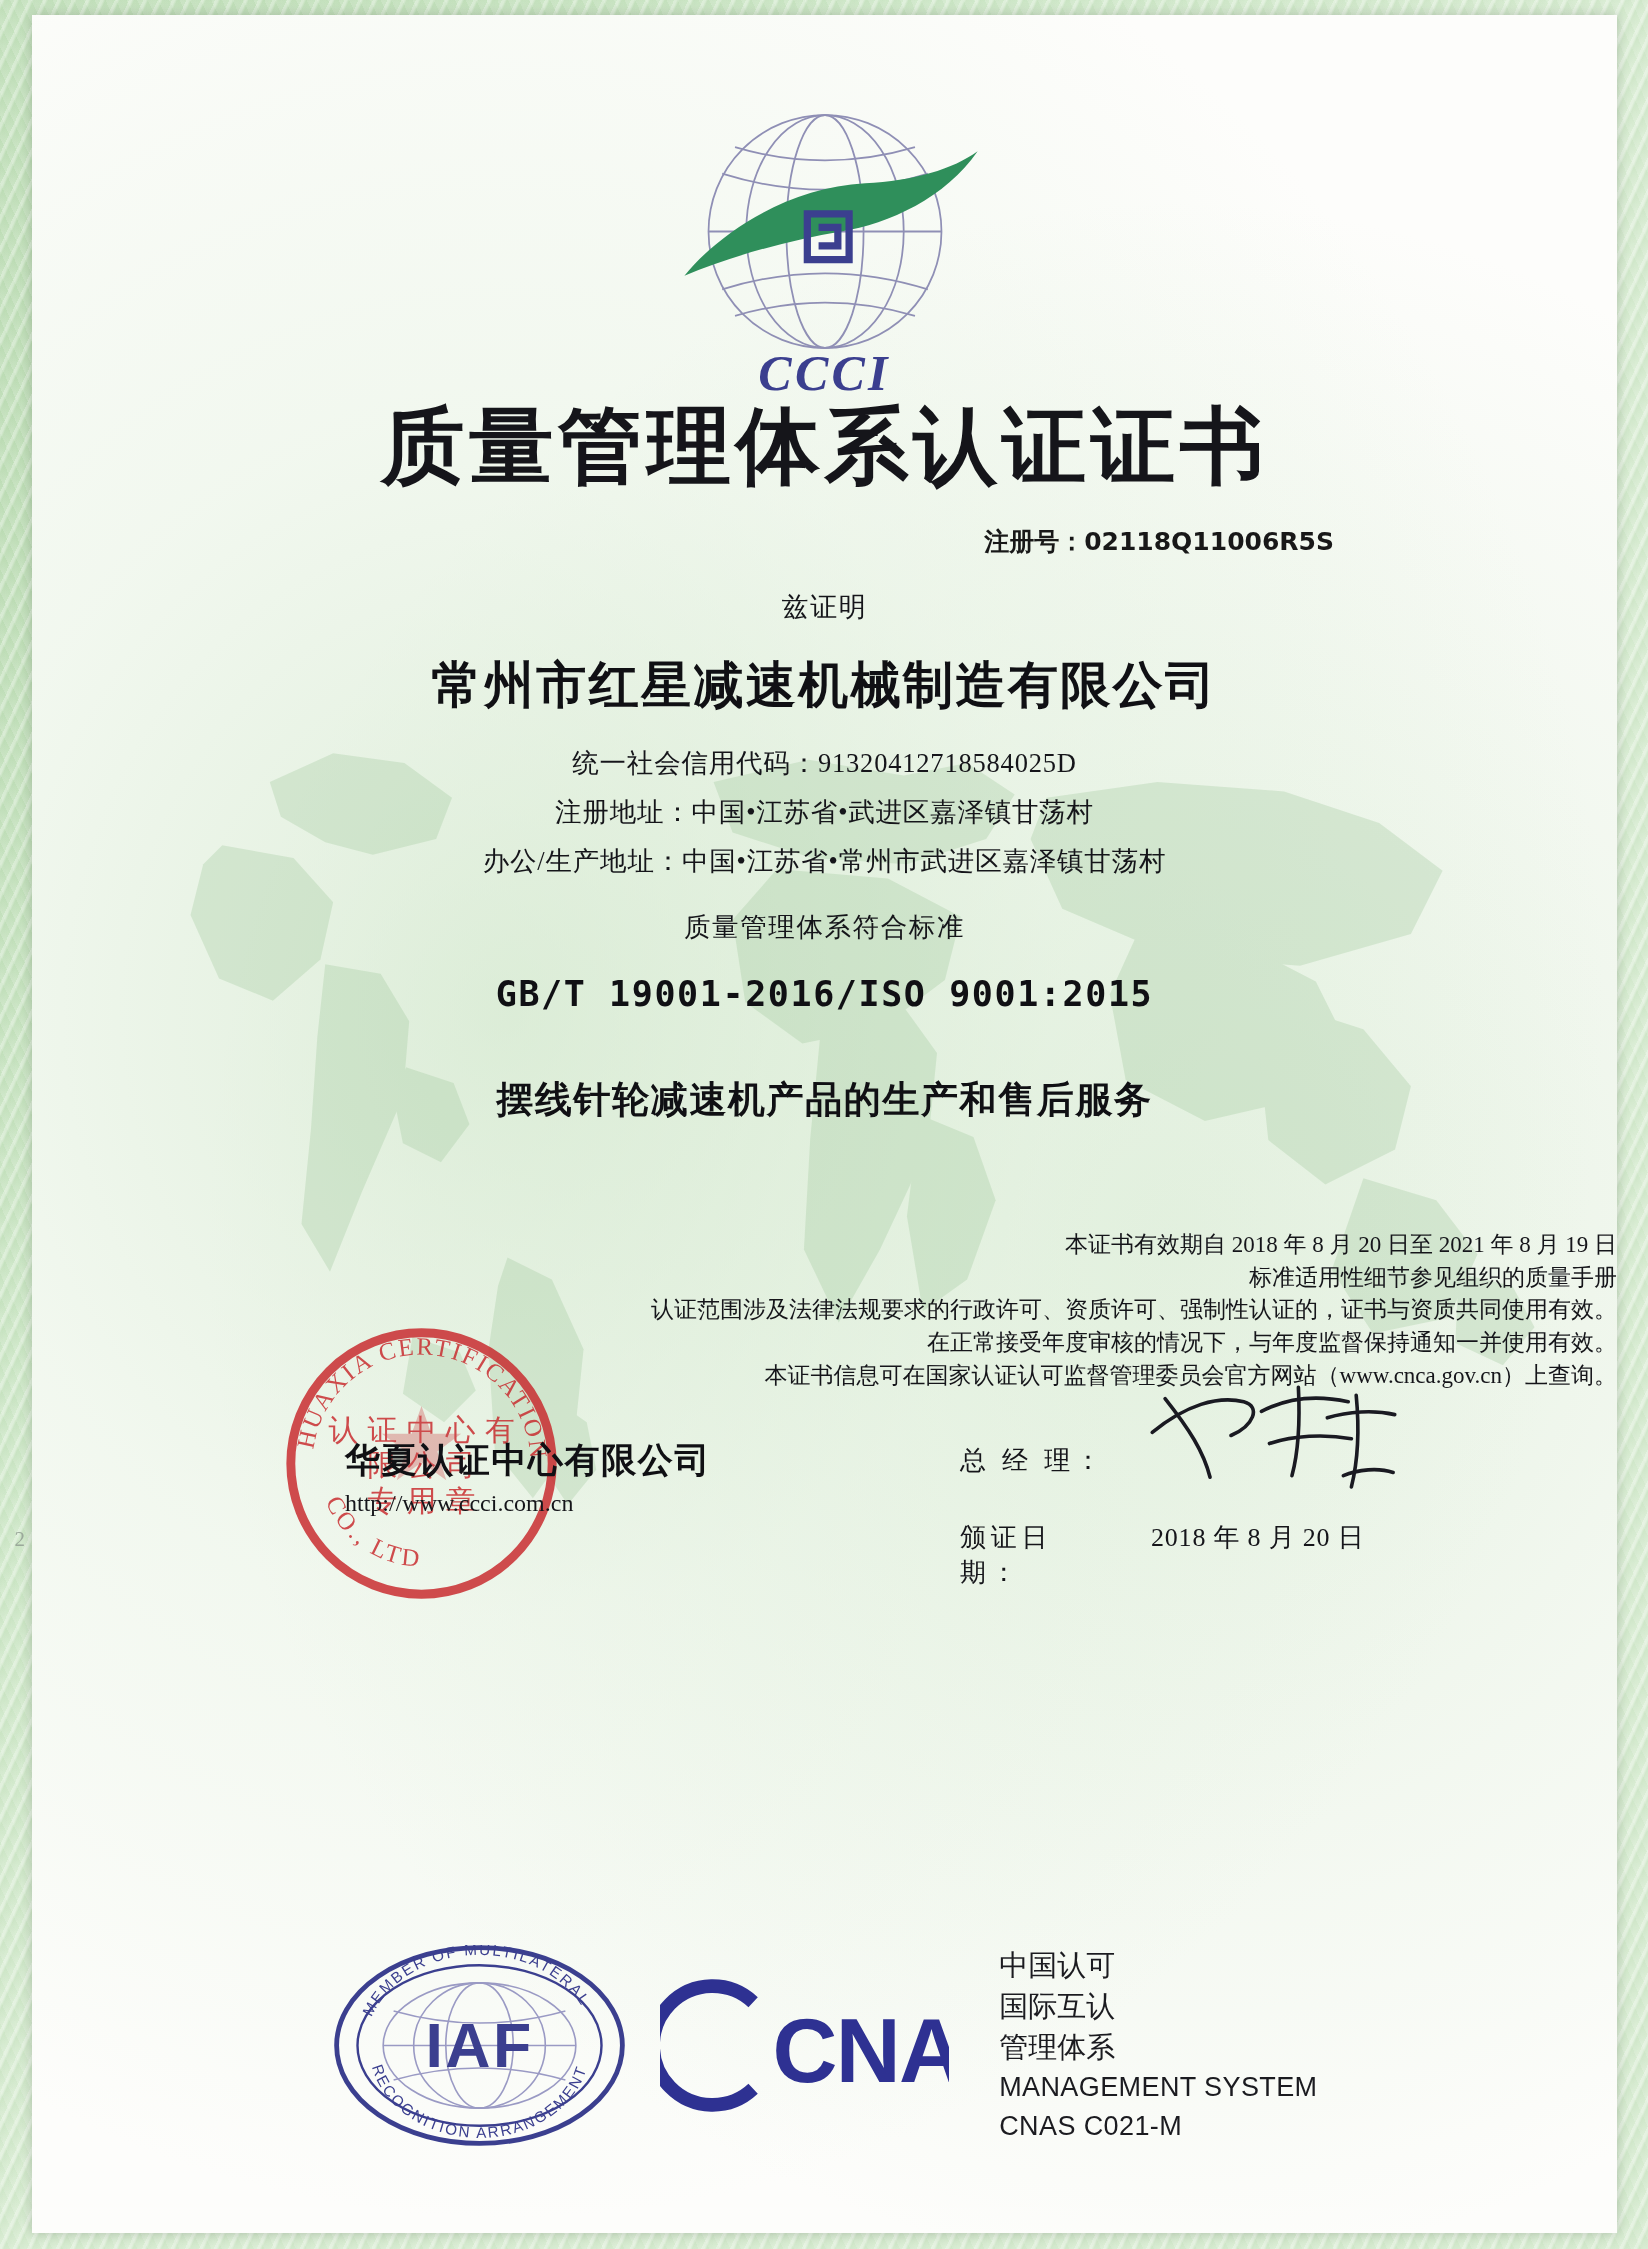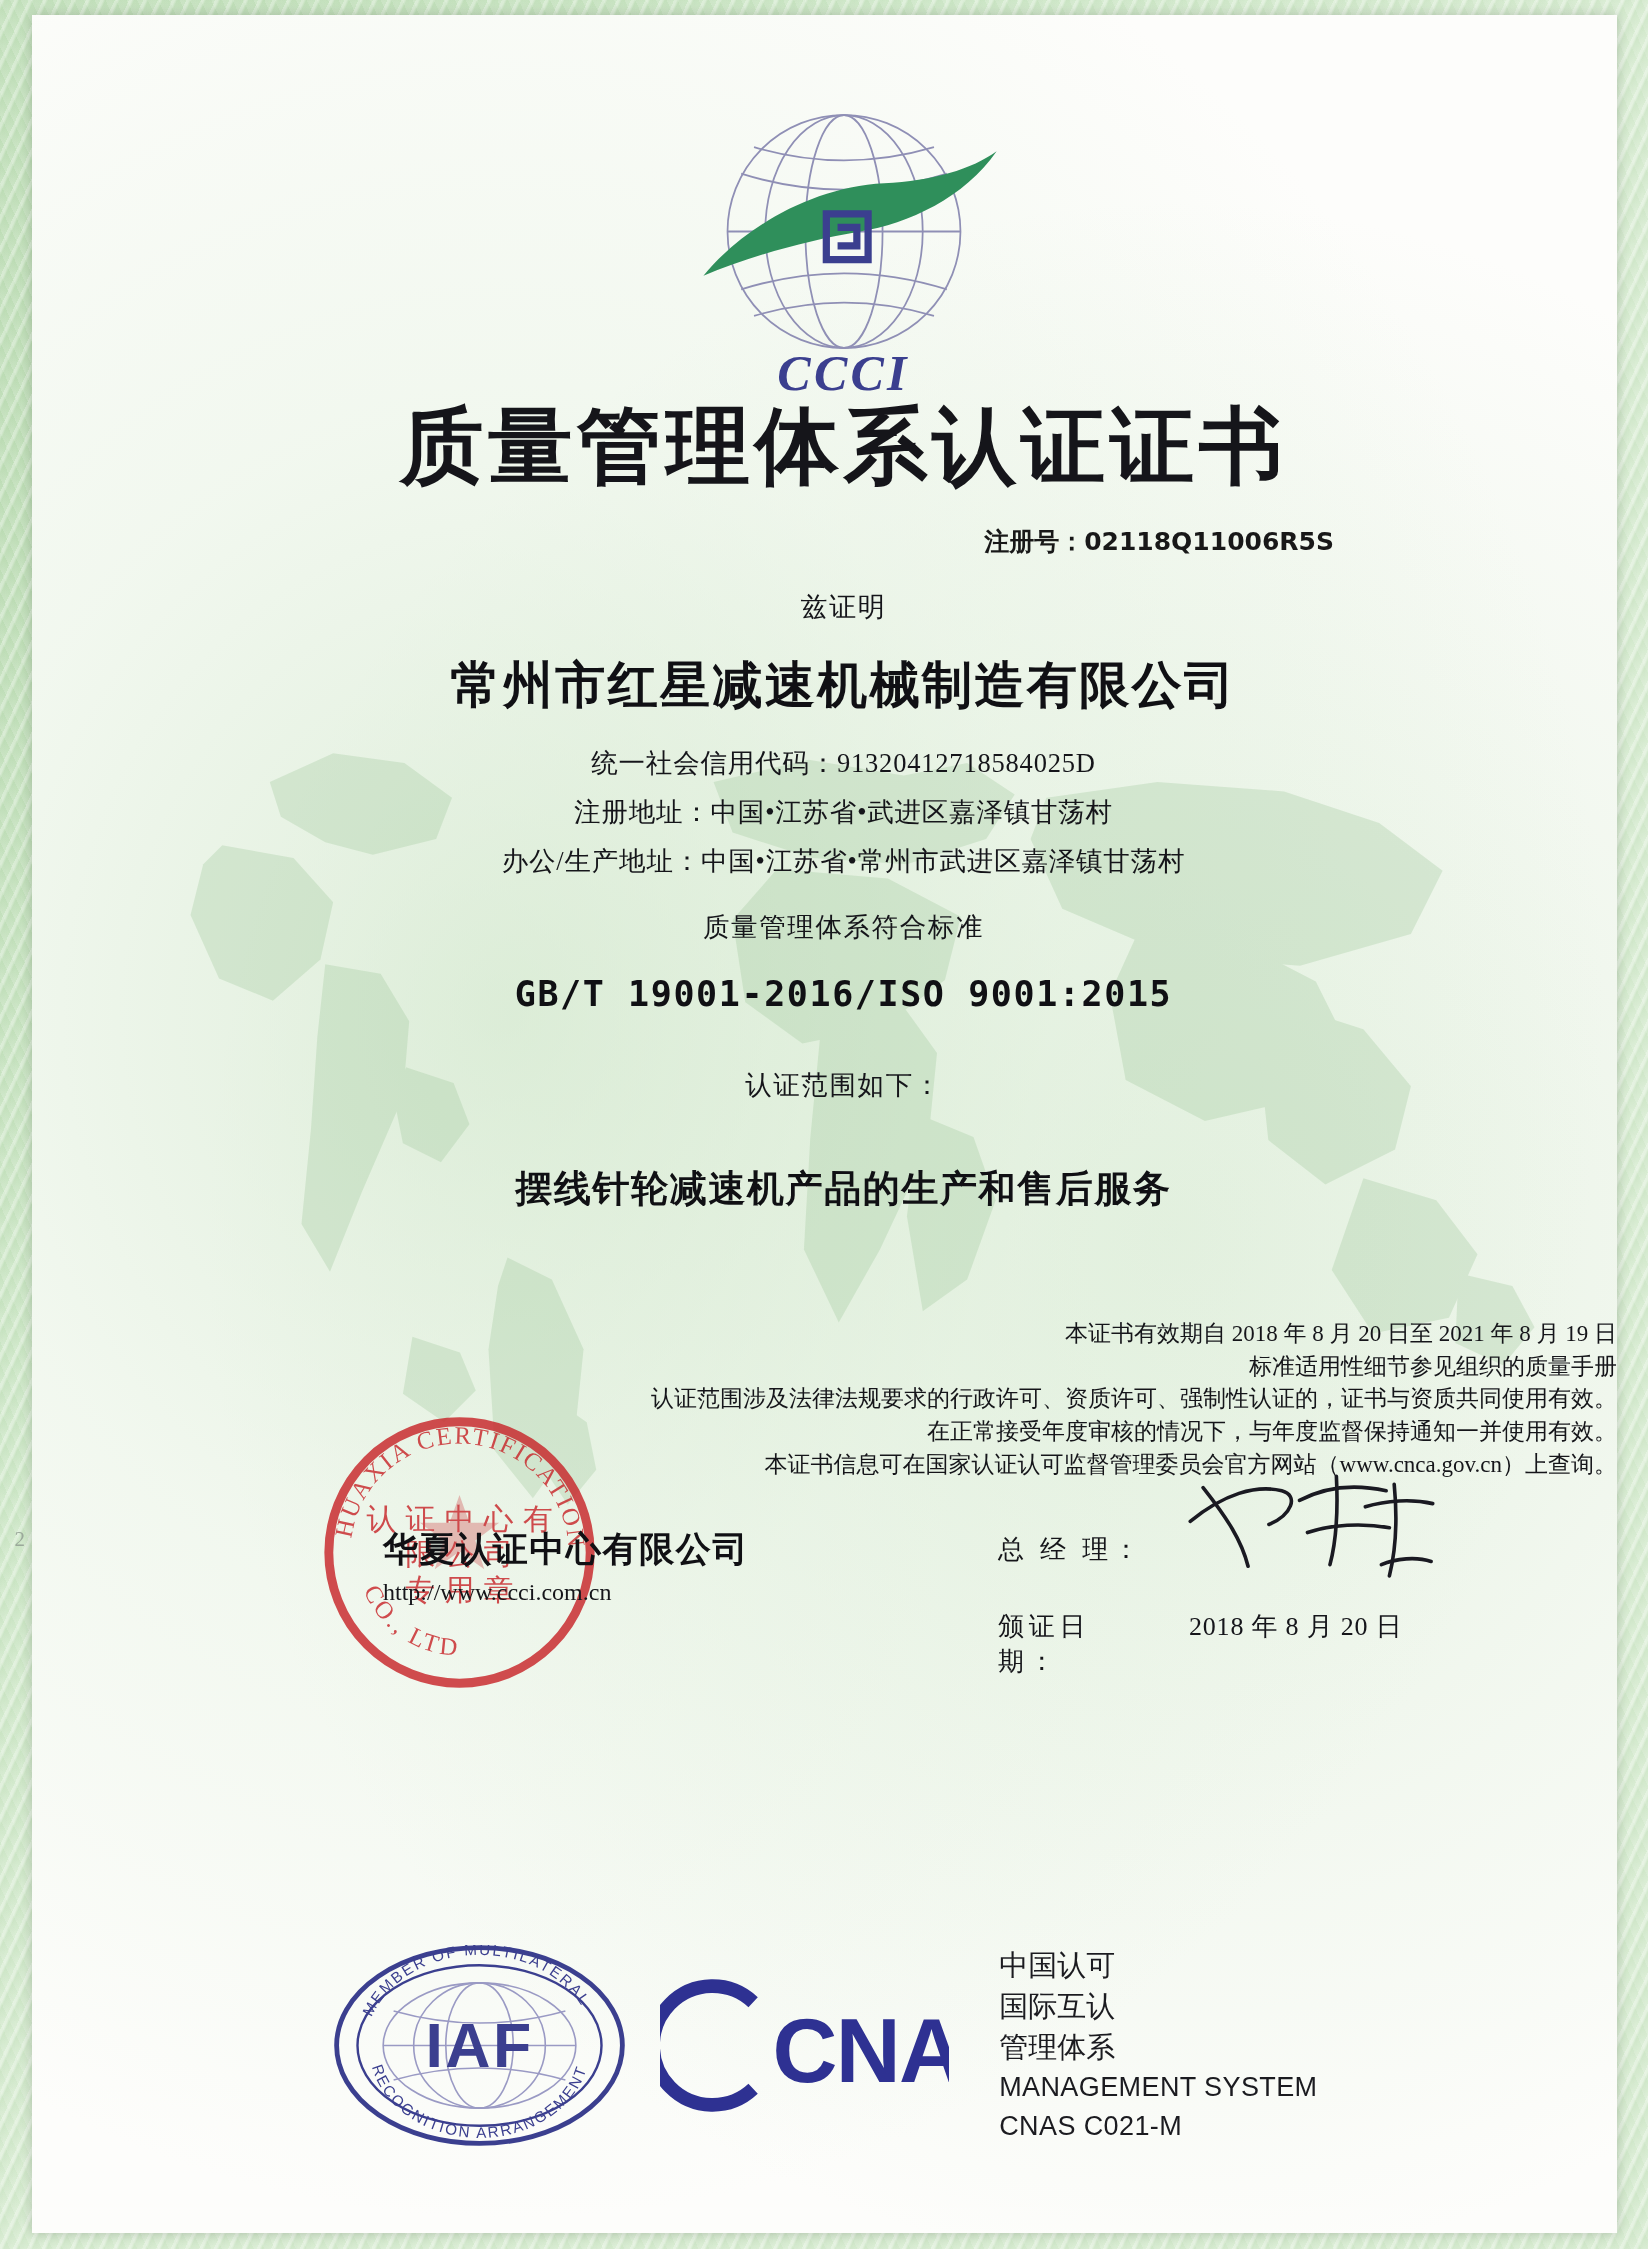--- a/index.html
+++ b/index.html
@@ -68,21 +68,20 @@
     height: 1205px;
     opacity: 0.30;
     pointer-events: none;
   }
 
   .content {
     position: relative;
     z-index: 4;
     padding-top: 96px;
     text-align: center;
-    margin-left: 38px;
   }
 
   
   .logo-wrap {
     position: relative;
     width: 450px;
     height: 265px;
     margin: 0 auto;
   }
   .ccci-text {
@@ -351,21 +350,20 @@
 
       <div class="company">常州市红星减速机械制造有限公司</div>
 
       <div class="info-line first">统一社会信用代码：91320412718584025D</div>
       <div class="info-line">注册地址：中国•江苏省•武进区嘉泽镇甘荡村</div>
       <div class="info-line">办公/生产地址：中国•江苏省•常州市武进区嘉泽镇甘荡村</div>
 
       <div class="standard-label">质量管理体系符合标准</div>
       <div class="standard-code">GB/T 19001-2016/ISO 9001:2015</div>
 
-      <div class="scope-label">认证范围如下：</div>
       <div class="scope-text">摆线针轮减速机产品的生产和售后服务</div>
 
       <div class="notes">
         <div>本证书有效期自 2018 年 8 月 20 日至 2021 年 8 月 19 日</div>
         <div>标准适用性细节参见组织的质量手册</div>
         <div>认证范围涉及法律法规要求的行政许可、资质许可、强制性认证的，证书与资质共同使用有效。</div>
         <div>在正常接受年度审核的情况下，与年度监督保持通知一并使用有效。</div>
         <div>本证书信息可在国家认证认可监督管理委员会官方网站（www.cnca.gov.cn）上查询。</div>
       </div>
 

